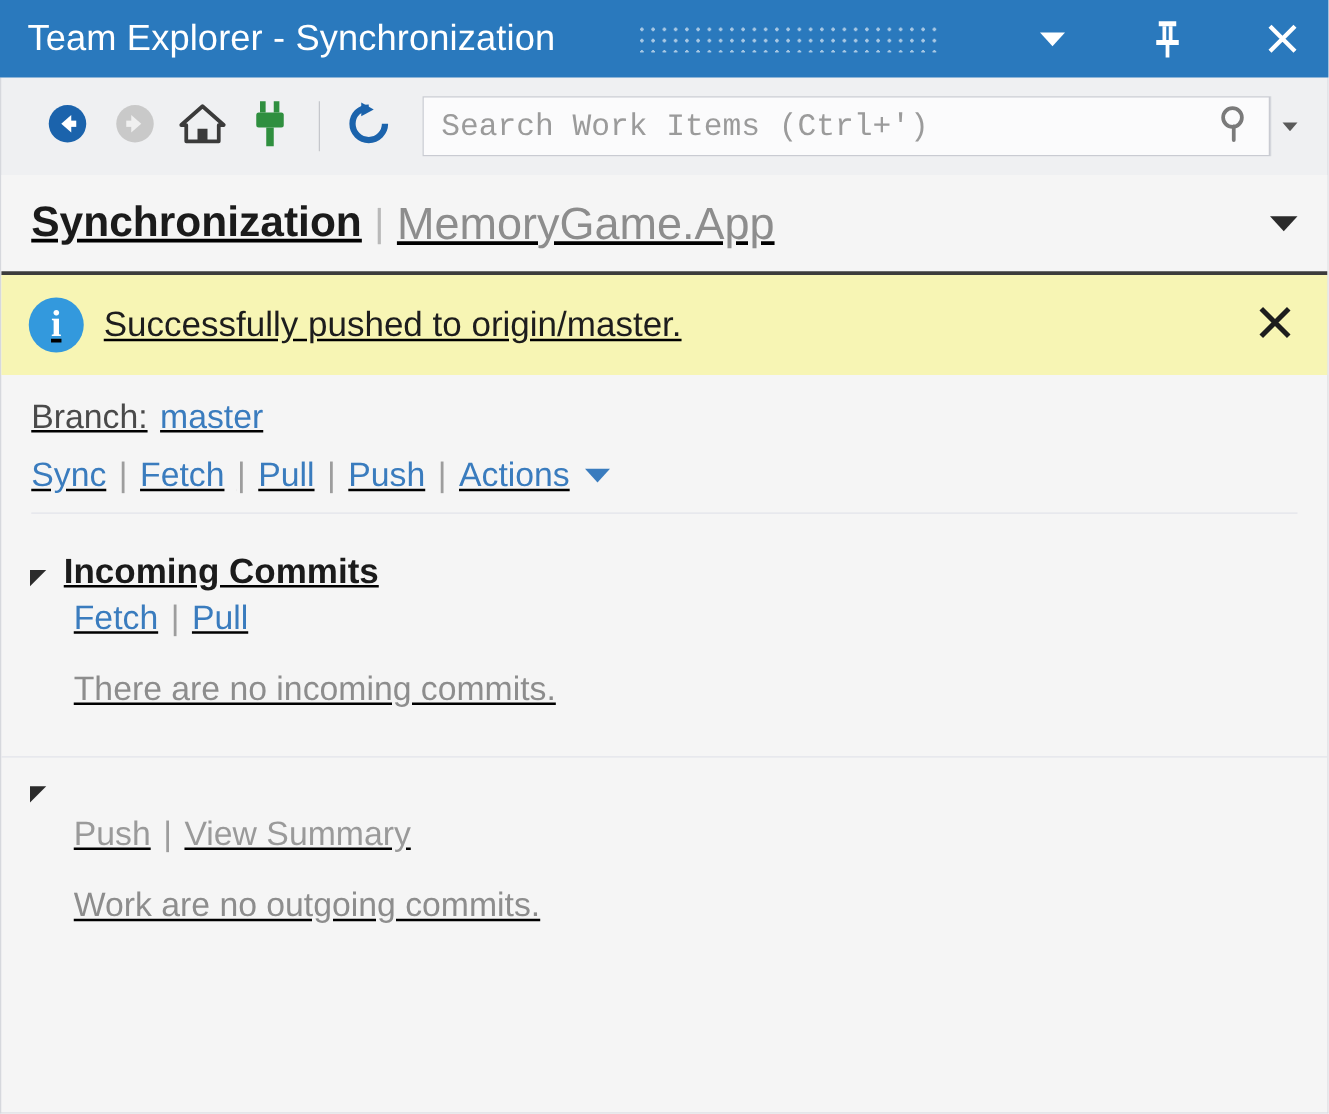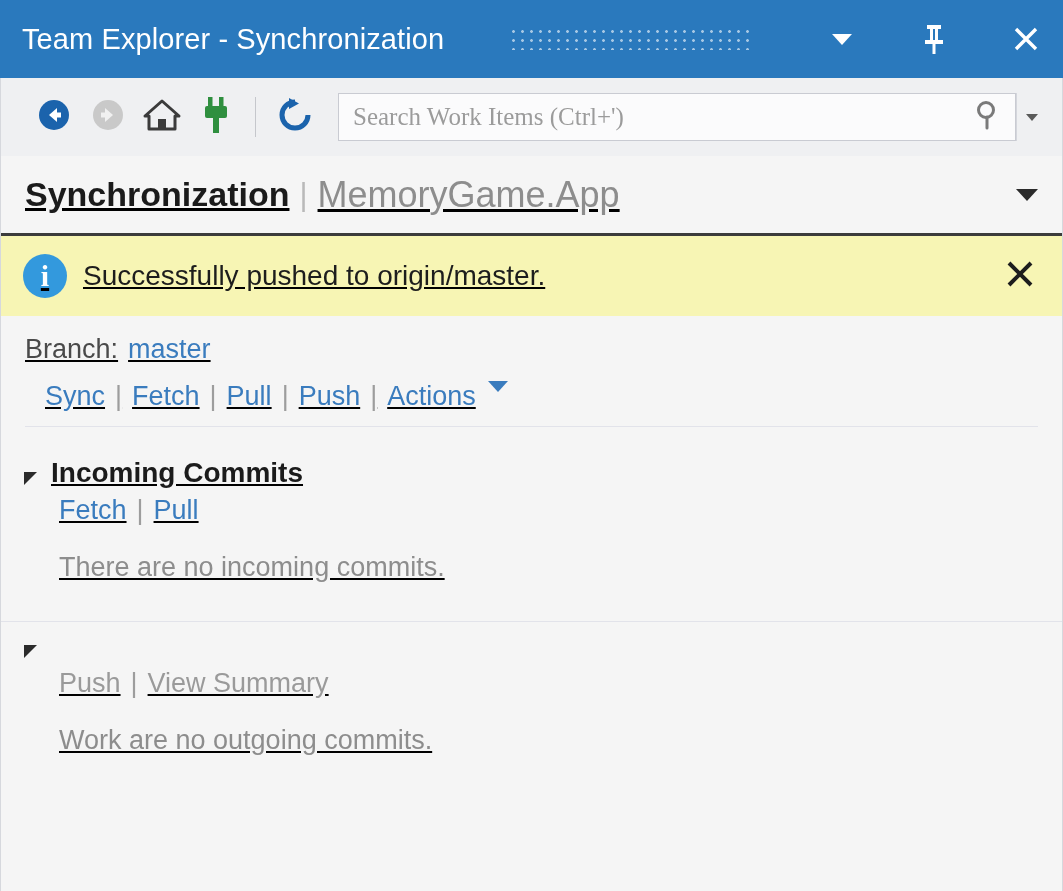--- a/index.html
+++ b/index.html
@@ -16,21 +16,21 @@
     width: 1063px;
     height: 891px;
     box-sizing: border-box;
     background: #f5f5f5;
     overflow: hidden;
   }
 
   
   .titlebar {
     position: relative;
-    height: 78px;
+    height: 62px;
     background: #2a79bd;
     display: flex;
     align-items: center;
     padding: 0 14px 0 22px;
     box-sizing: border-box;
     gap: 46px;
   }
   .titlebar-text {
     color: #ffffff;
     font-size: 29px;
@@ -100,21 +100,21 @@
     border: 1px solid #c9cbd2;
     display: flex;
     align-items: center;
     box-sizing: border-box;
   }
   .search-input {
     flex: 1;
     border: none;
     outline: none;
     background: transparent;
-    font-family: Liberation Serif, serif;
+    font-family: Liberation Mono, monospace;
     font-size: 25px;
     color: #0f766e;
     padding: 0 14px;
     height: 100%;
   }
   .search-input::placeholder { color: #9b9b9b; opacity: 1; }
   .search-icon-btn {
     width: 52px;
     height: 100%;
     display: flex;
@@ -236,24 +236,23 @@
     color: #4a4a4a;
     margin-bottom: 16px;
     white-space: nowrap;
   }
   .branch-name {
     color: #3a7cbe;
     margin-left: 10px;
   }
   .link-row {
     display: flex;
-    align-items: flex-start;
+    align-items: center;
     font-size: 27px;
     white-space: nowrap;
-    margin-left: 20px;
   }
   .lnk {
     color: #3a7cbe;
     cursor: pointer;
   }
   .lnk.disabled { color: #9a9a9a; }
   .pipe {
     color: #9d9d9d;
     margin: 0 10px;
   }

